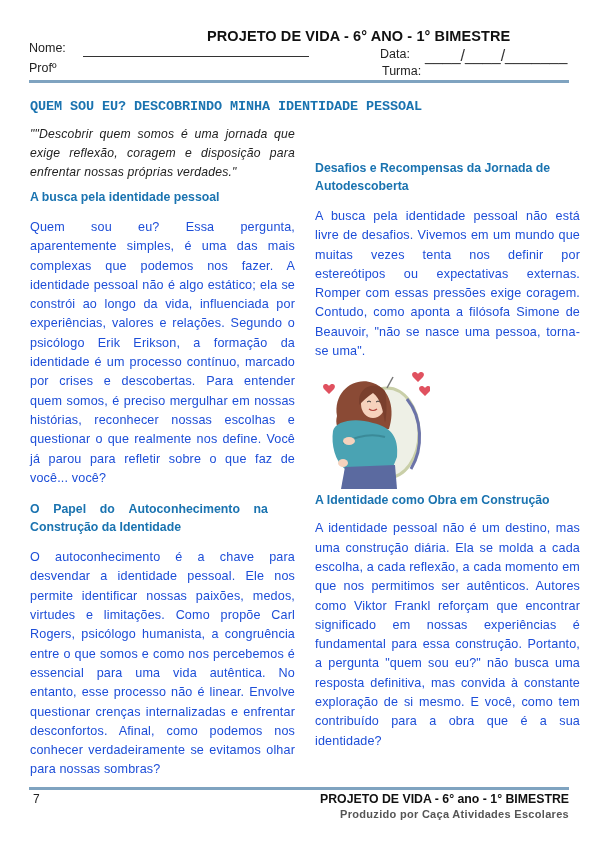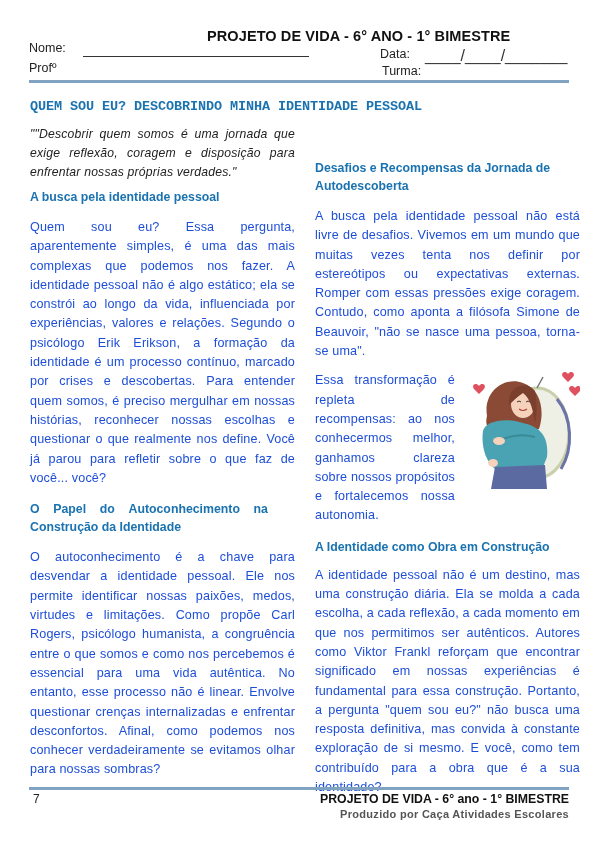--- a/index.html
+++ b/index.html
@@ -71,21 +71,20 @@
     </div>
     <div>Construção da Identidade</div>
   </div>
   <div class="p">O autoconhecimento é a chave para desvendar a identidade pessoal. Ele nos permite identificar nossas paixões, medos, virtudes e limitações. Como propõe Carl Rogers, psicólogo humanista, a congruência entre o que somos e como nos percebemos é essencial para uma vida autêntica. No entanto, esse processo não é linear. Envolve questionar crenças internalizadas e enfrentar desconfortos. Afinal, como podemos nos conhecer verdadeiramente se evitamos olhar para nossas sombras?</div>
 </div>
 
 <div class="col col-right">
   <div class="h2 h-desafios">Desafios e Recompensas da Jornada de Autodescoberta</div>
   <div class="p">A busca pela identidade pessoal não está livre de desafios. Vivemos em um mundo que muitas vezes tenta nos definir por estereótipos ou expectativas externas. Romper com essas pressões exige coragem. Contudo, como aponta a filósofa Simone de Beauvoir, "não se nasce uma pessoa, torna-se uma".</div>
   <div class="float-row">
-    <div class="p">Essa transformação é repleta de recompensas: ao nos conhecermos melhor, ganhamos clareza sobre nossos propósitos e fortalecemos nossa autonomia.</div>
     <div class="illus">
       <svg width="115" height="118" viewBox="0 0 115 118">
 
         <ellipse cx="72" cy="62" rx="32" ry="45" fill="#eef0e6" stroke="#c9cfa8" stroke-width="3"></ellipse>
         <path d="M92 28 A40 52 0 0 1 96 98" fill="none" stroke="#6b73a8" stroke-width="3"></path>
         <line x1="72" y1="17" x2="78" y2="6" stroke="#777" stroke-width="1.5"></line>
 
         <path d="M14 15 c-3 -4 -8 -1 -5 3 l5 5 l5 -5 c3 -4 -2 -7 -5 -3z" fill="#e0515f"></path>
         <path d="M103 3 c-3 -4 -8 -1 -5 3 l5 5 l5 -5 c3 -4 -2 -7 -5 -3z" fill="#e0515f"></path>
         <path d="M110 17 c-3 -4 -8 -1 -5 3 l5 5 l5 -5 c3 -4 -2 -7 -5 -3z" fill="#e0515f"></path>

